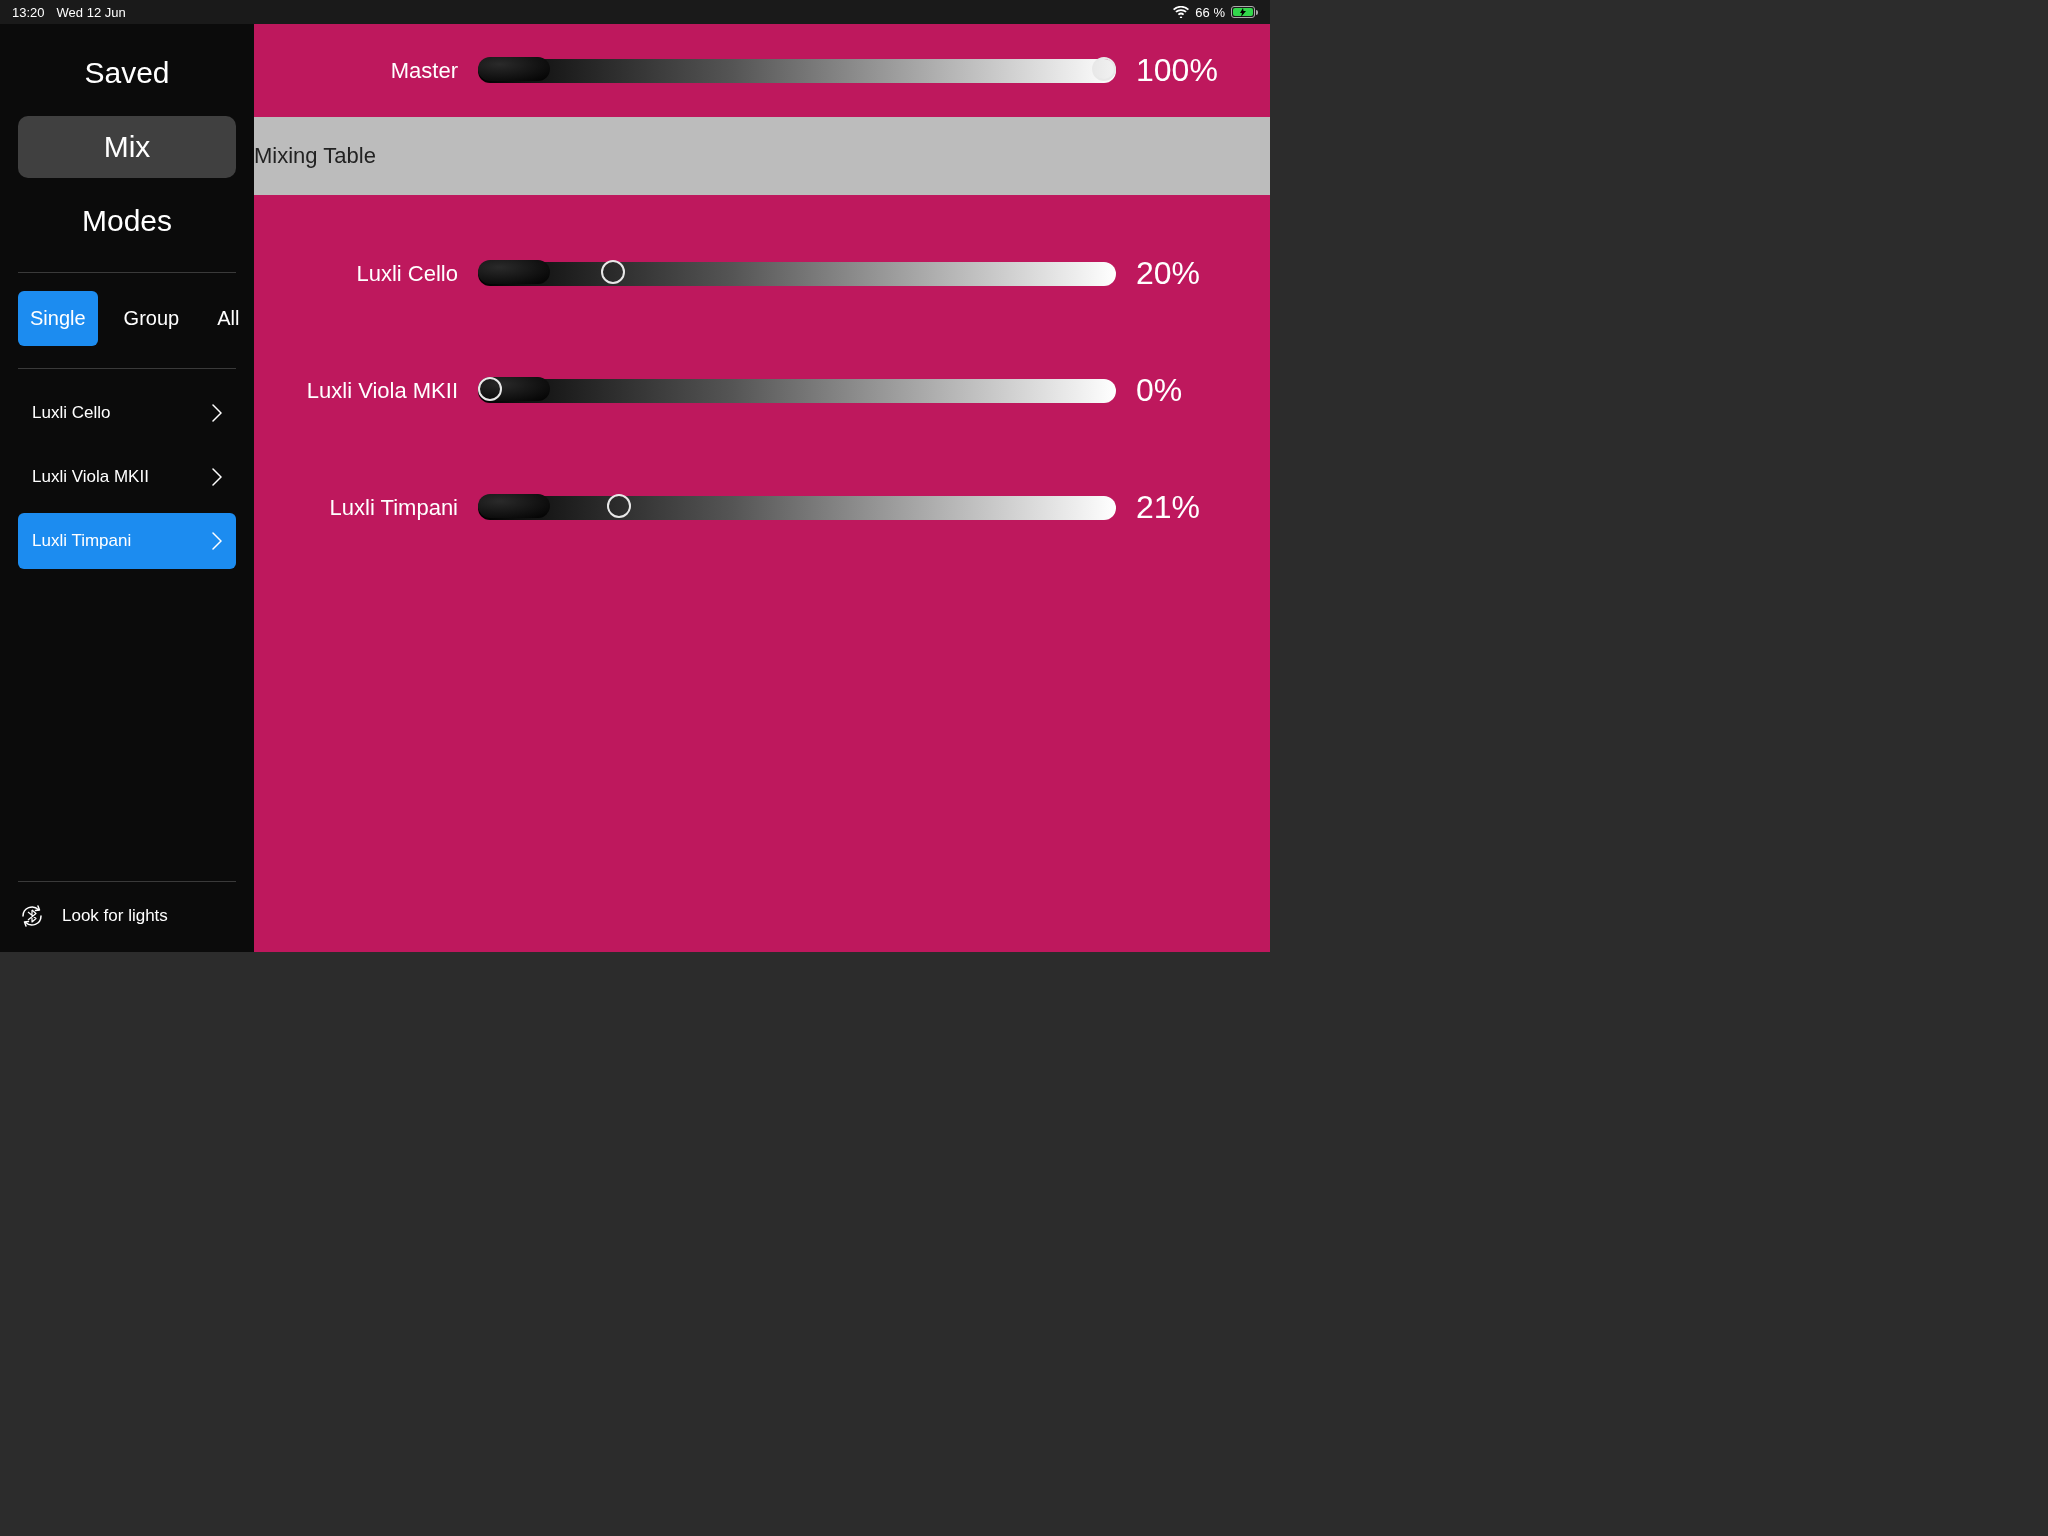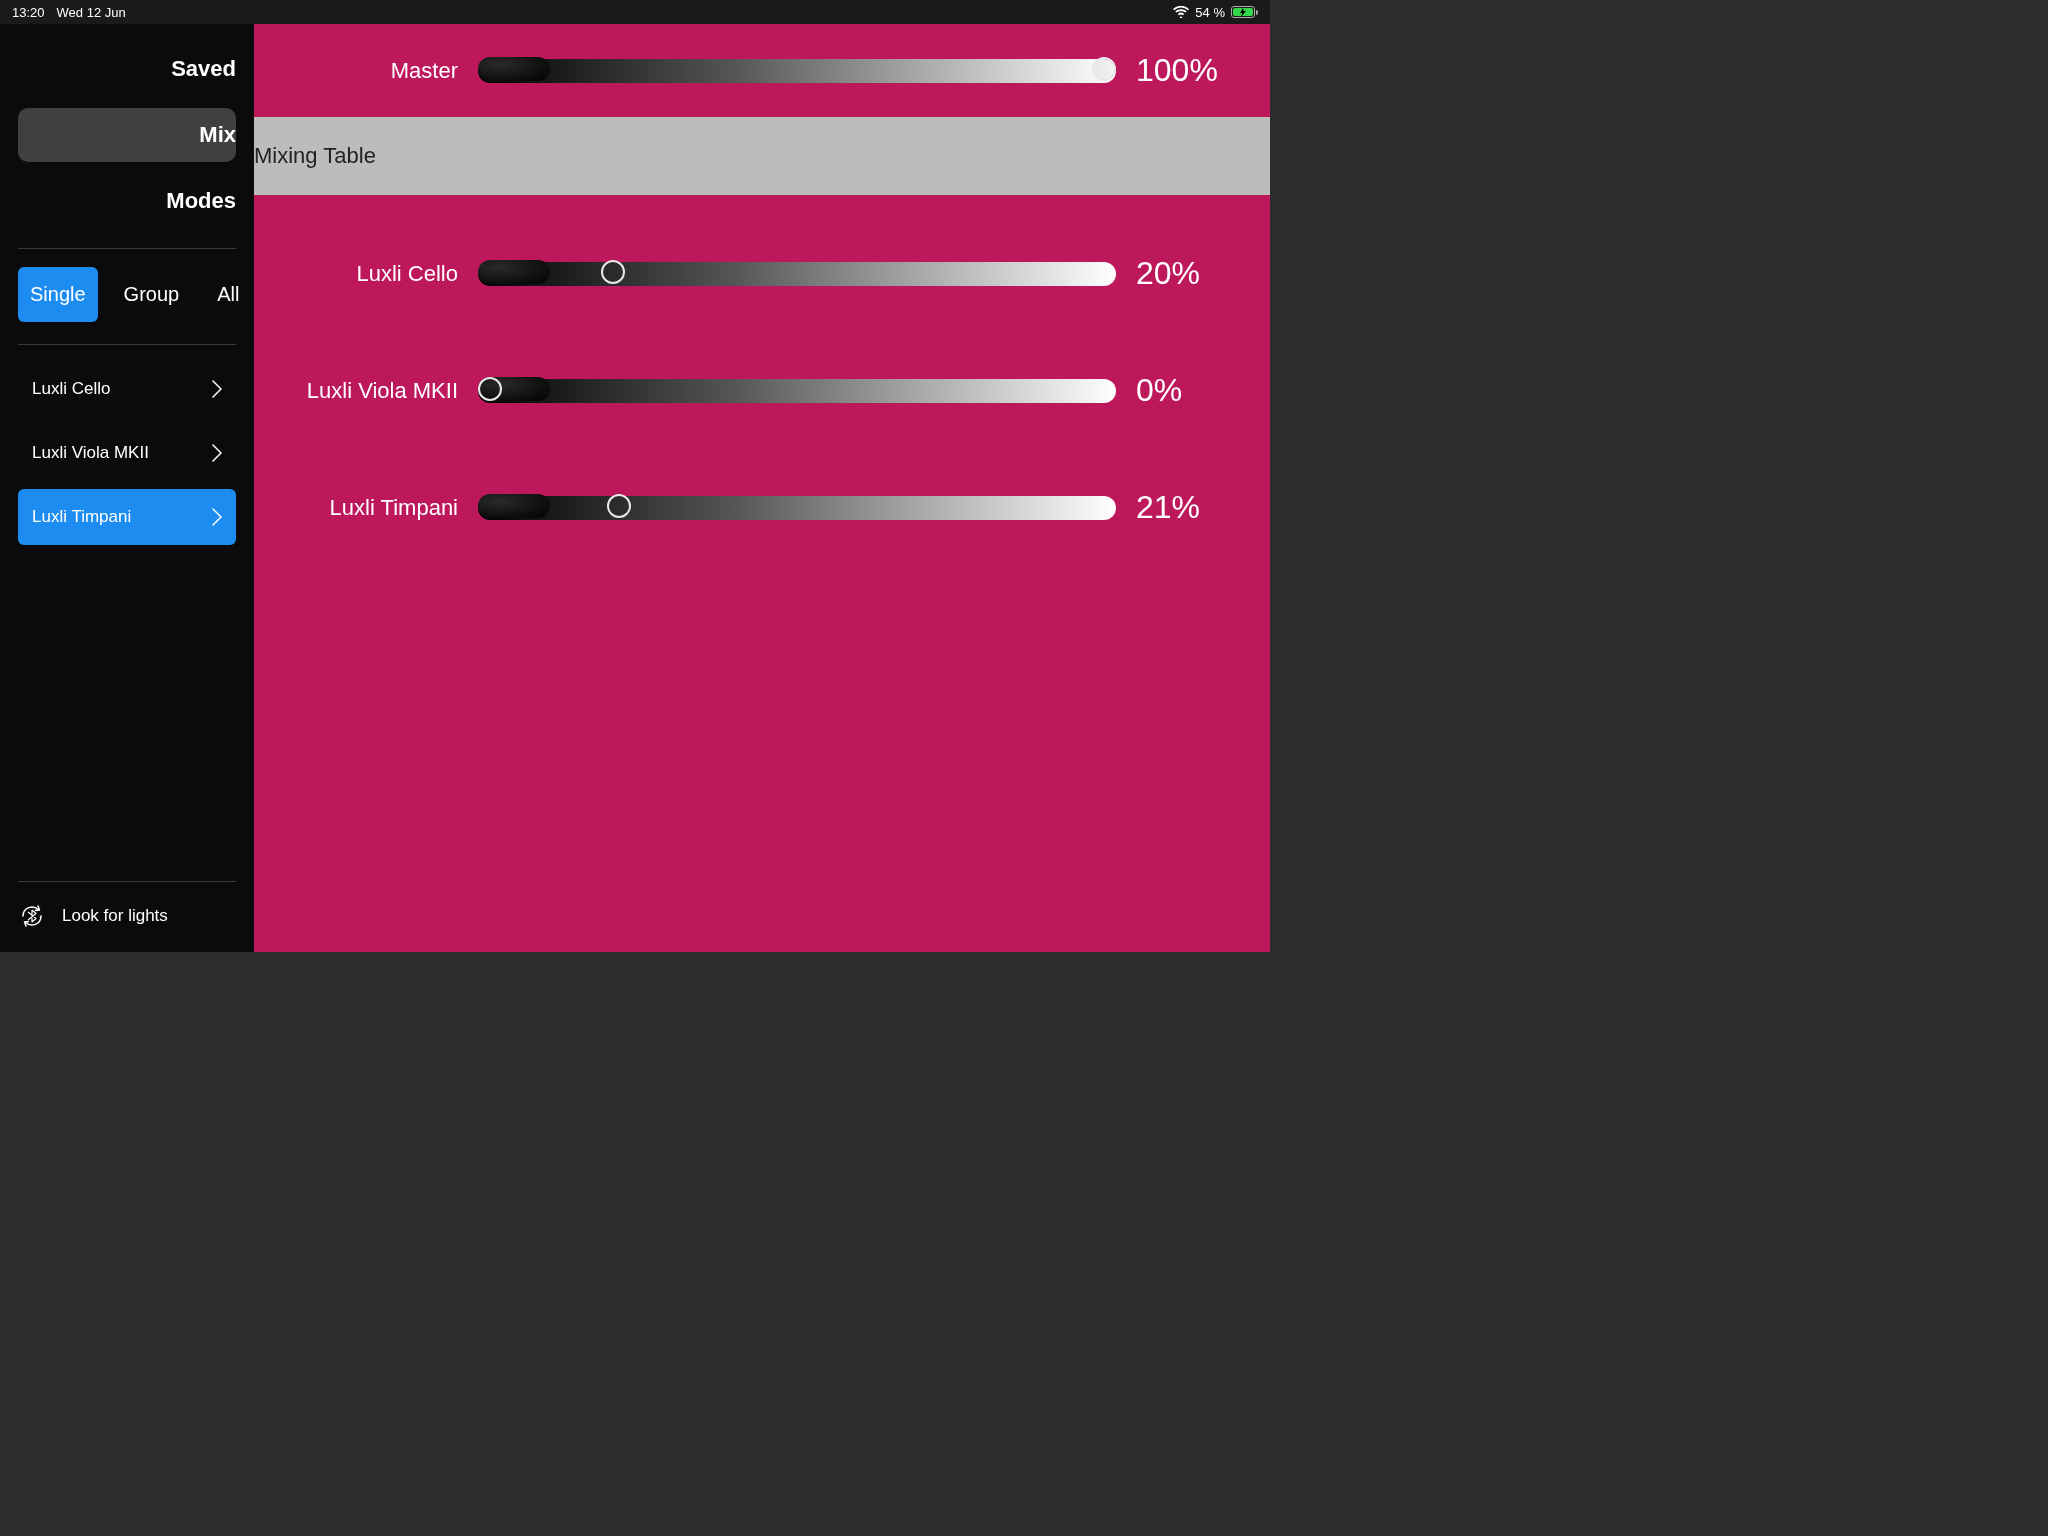--- a/index.html
+++ b/index.html
@@ -55,23 +55,23 @@
     }
     .sidebar {
       width: 254px;
       background: #0b0b0b;
       display: flex;
       flex-direction: column;
       padding-top: 18px;
     }
     .nav-group { padding: 0 18px; }
     .nav-item {
-      font-size: 22px;
-      font-weight: 700;
-      text-align: right;
+      font-size: 30px;
+      font-weight: 400;
+      text-align: center;
       color: #fff;
       padding: 14px 0;
       border-radius: 10px;
       margin-bottom: 12px;
     }
     .nav-item.active {
       background: #404040;
       color: #fff;
     }
     .divider {
@@ -194,21 +194,21 @@
   <div class="status-left">
     <span>13:20</span>
     <span>Wed 12 Jun</span>
   </div>
   <div class="status-right">
     <span class="wifi-icon">
       <svg width="16" height="12" viewBox="0 0 16 12">
           <path d="M8 10.5a1.2 1.2 0 100 2.4 1.2 1.2 0 000-2.4zm-3.2-2.6a5 5 0 016.4 0l-1.2 1.3a3.2 3.2 0 00-4 0l-1.2-1.3zm-2.5-2.6a8.6 8.6 0 0111.4 0L12.5 6.6a6.8 6.8 0 00-9 0L2.3 5.3zM0 2.9a12 12 0 0116 0l-1.2 1.3a10.2 10.2 0 00-13.6 0L0 2.9z" fill="#fff"></path>
         </svg>
     </span>
-    <span>54 %</span>
+    <span>66 %</span>
     <span class="battery-icon">
       <span class="battery-body">
           <span class="battery-fill">
             <svg width="6" height="9" viewBox="0 0 6 9">
               <path d="M3 0L0 5h2l-1 4 5-6H3.5L3 0z" fill="#000"></path>
             </svg>
           </span>
         </span>
       <span class="battery-cap"></span>
     </span>

